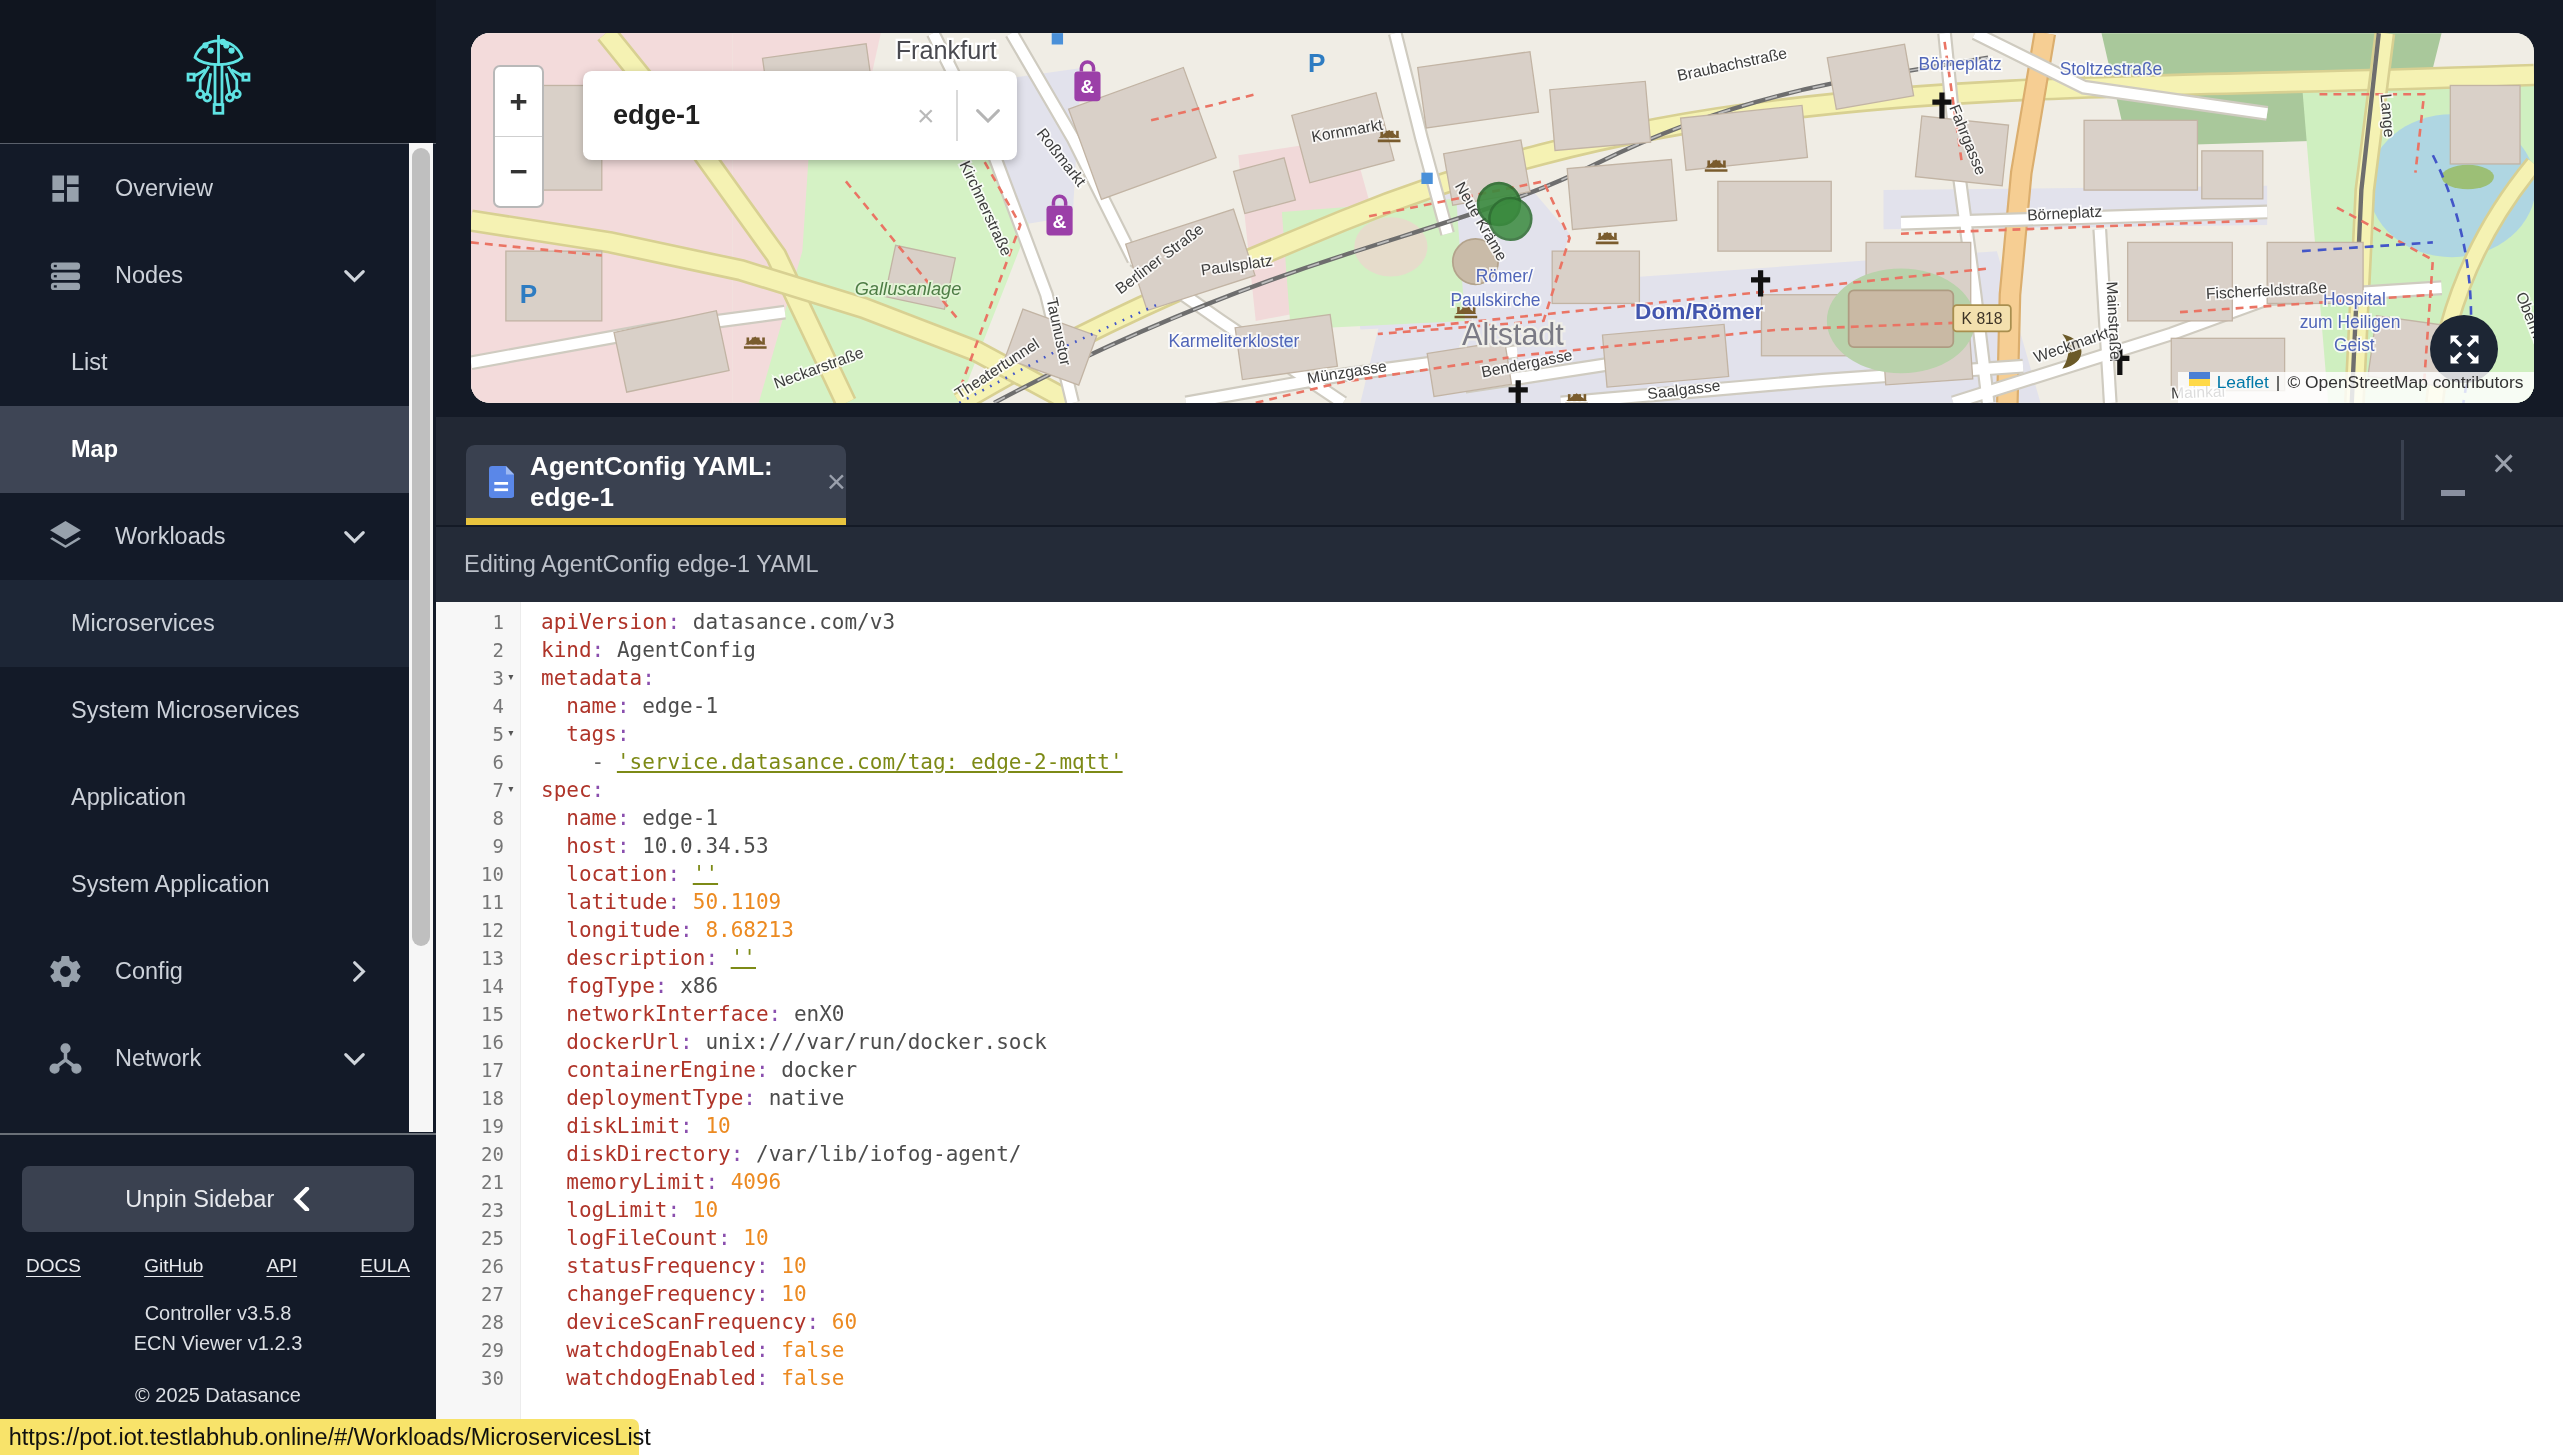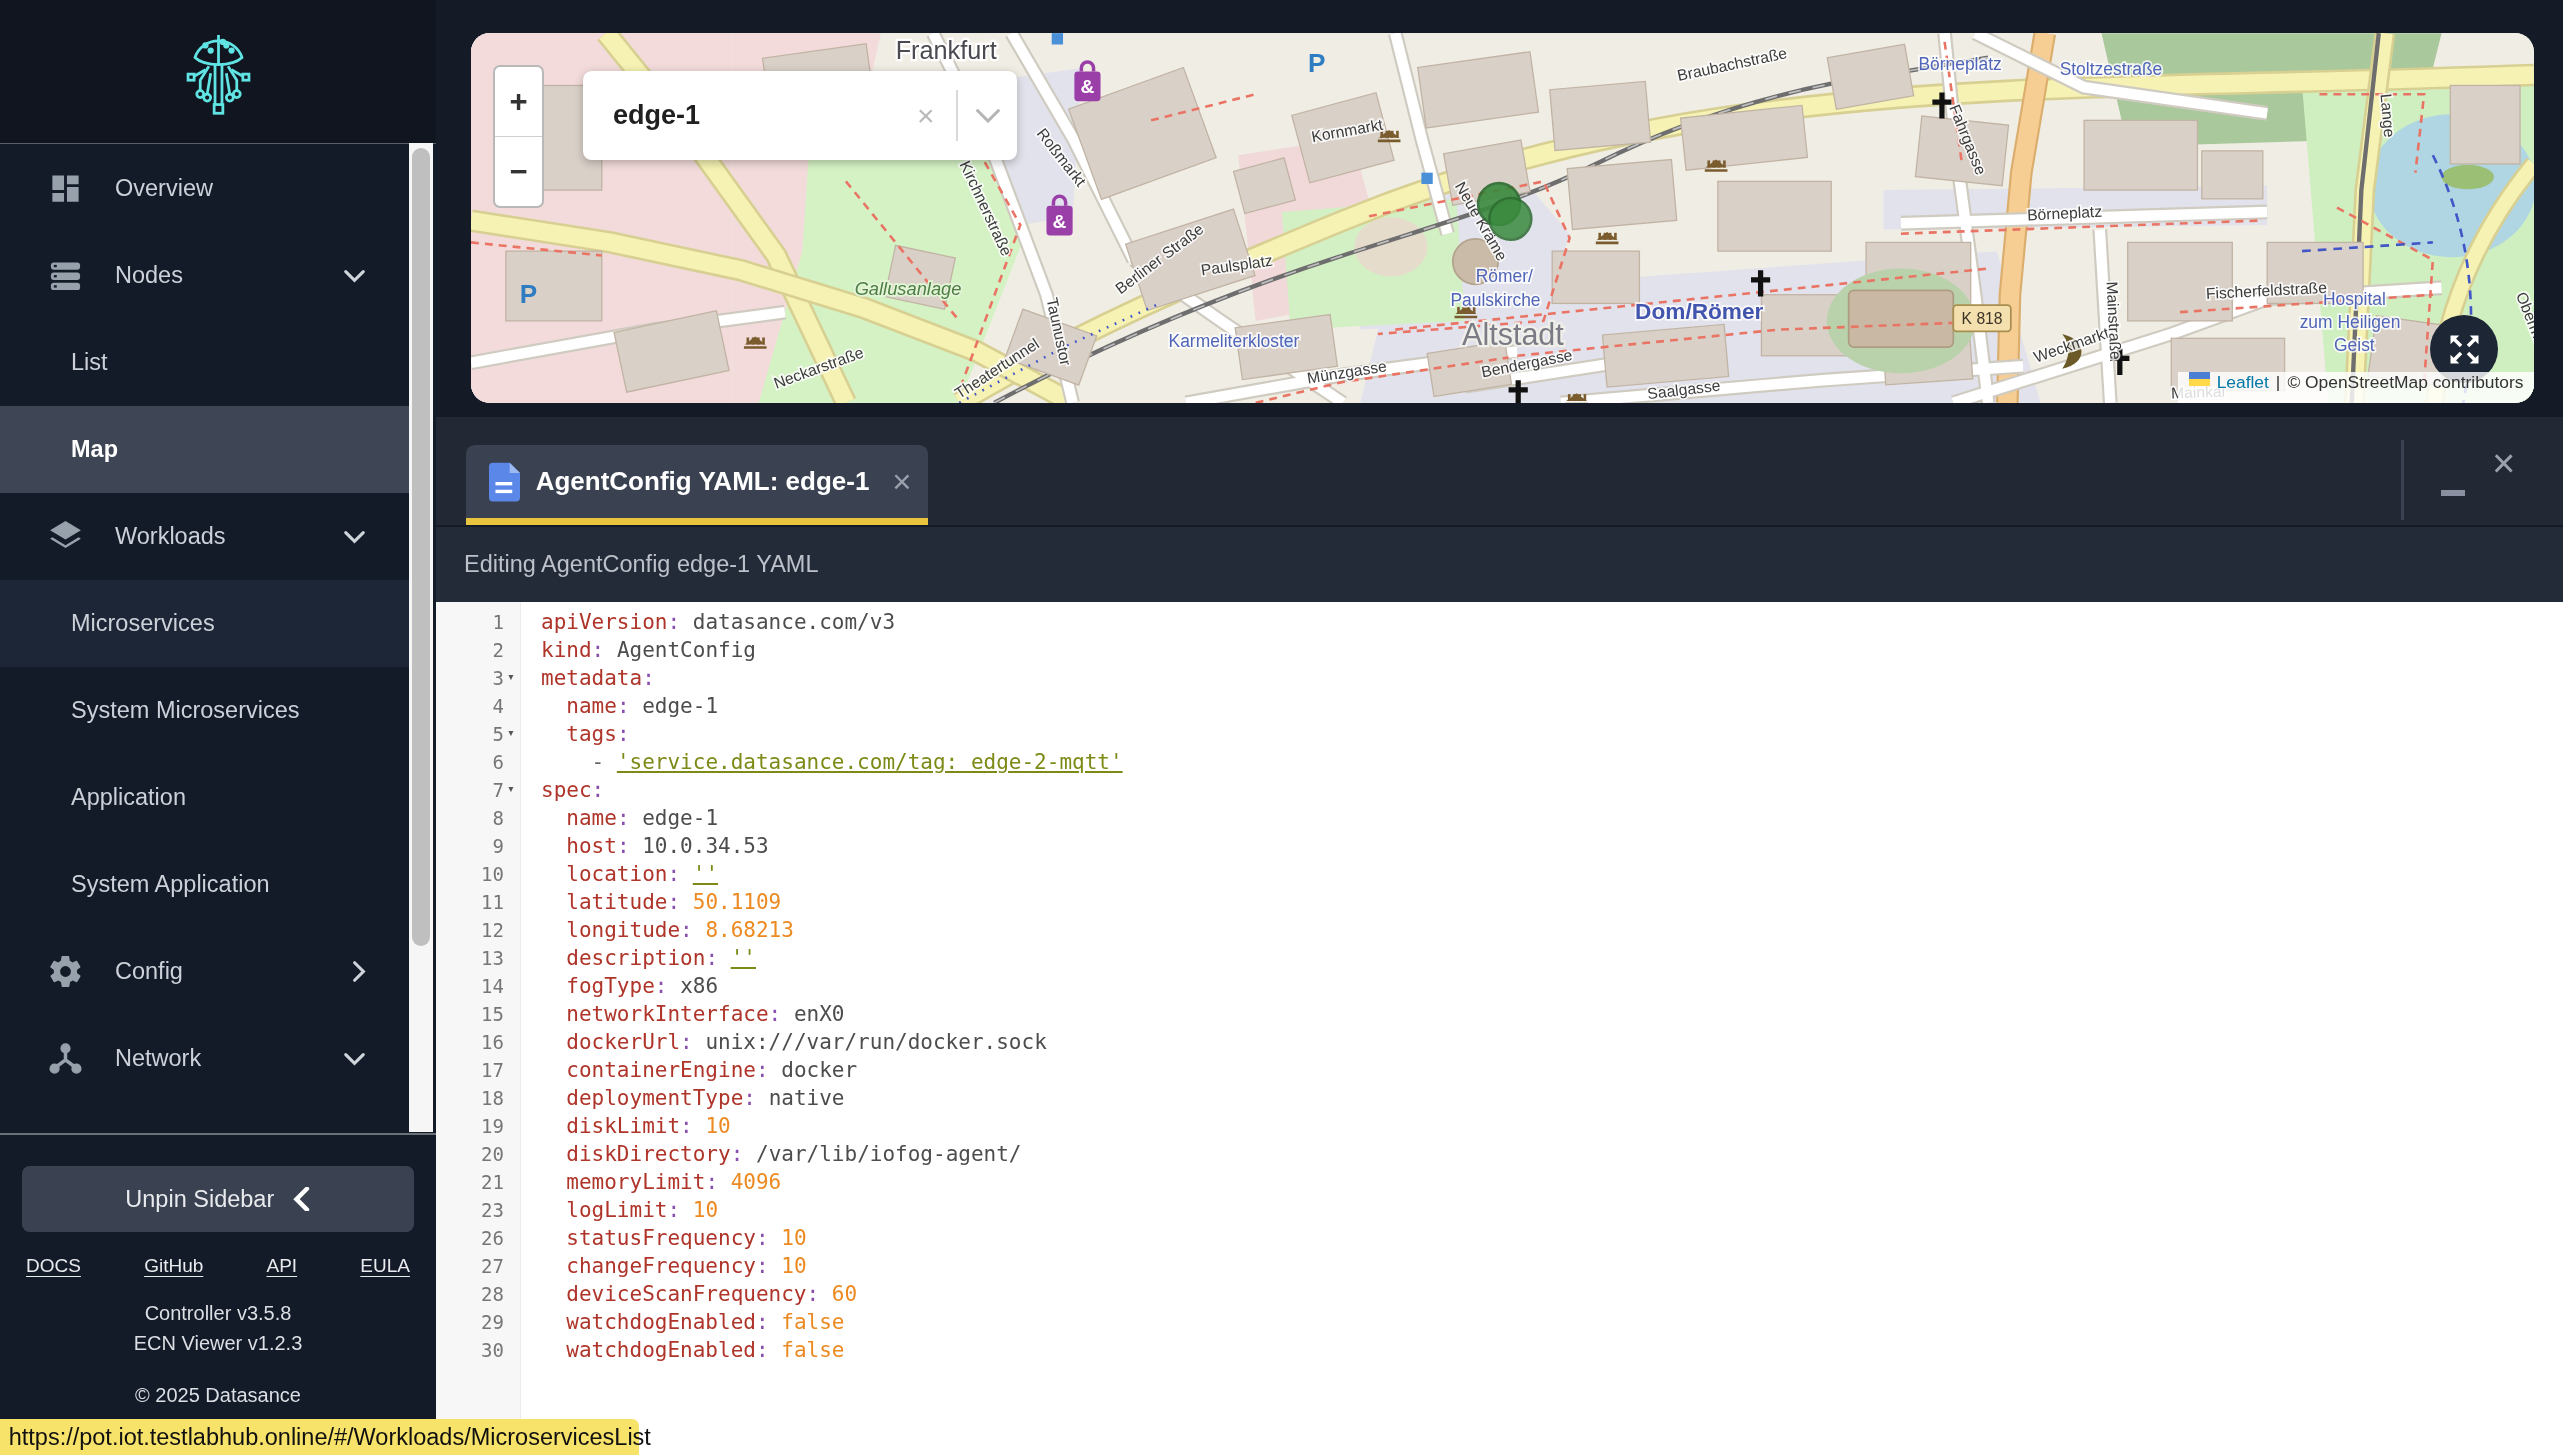--- a/index.html
+++ b/index.html
@@ -51,21 +51,21 @@
   #search-chev{width:59px;display:flex;align-items:center;justify-content:center;cursor:pointer;}
   #fullscreen-btn{position:absolute;left:1959px;top:282px;width:68px;height:68px;border-radius:50%;
                   background:#1d2634;border:none;display:flex;align-items:center;justify-content:center;cursor:pointer;}
   #attribution{position:absolute;right:0;bottom:0;height:31px;background:rgba(255,255,255,.82);
                display:flex;gap:7px;padding:0 10.5px;font-size:17.4px;color:#333;}
   #attribution .leaflet-link{color:#0078a8;cursor:pointer;}
   .ua-flag{display:inline-block;width:21px;height:14px;background:linear-gradient(#4A7FD4 50%,#FFD948 50%);}
   
   #workspace{position:absolute;left:436px;top:417px;width:2127px;height:1039px;}
   #tabstrip{position:absolute;left:0;top:0;width:2127px;height:108px;background:#222834;}
-  #tab{position:absolute;left:30px;top:28px;width:462px;height:80px;background:#3a4150;border-radius:8.7px 8.7px 0 0;
+  #tab{position:absolute;left:30px;top:28px;width:380px;height:80px;background:#3a4150;border-radius:8.7px 8.7px 0 0;
        border-bottom:7px solid var(--accent);box-sizing:border-box;display:flex;align-items:center;cursor:pointer;}
   #tab-label{color:#fff;font-size:26px;font-weight:600;margin-left:15.7px;}
   #tab-close{margin-left:23px;color:#9aa0ac;font-size:33px;line-height:33px;cursor:pointer;}
   #win-div{position:absolute;left:1965px;top:23px;width:2.6px;height:80px;background:#3a4150;}
   #win-min{position:absolute;left:2005px;top:73px;width:24.4px;height:6.1px;background:#8a90a0;cursor:pointer;}
   #win-close{position:absolute;left:2056px;top:24.4px;font-size:40px;color:#9aa0ac;cursor:pointer;}
   #edit-header{position:absolute;left:0;top:110px;width:2127px;height:75px;background:#242b38;
                display:flex;align-items:center;}
   #edit-header span{margin-left:28px;font-size:23.5px;color:#bcc1ca;}
   #editor{position:absolute;left:0;top:185px;width:2127px;height:854px;background:#fff;overflow:hidden;
@@ -551,20 +551,21 @@
           <div class="cl"><span class="ln">13</span><code><span class="tk-w">  </span><span class="tk-k">description</span><span class="tk-c">:</span><span class="tk-w"> </span><span class="tk-s">''</span></code></div>
           <div class="cl"><span class="ln">14</span><code><span class="tk-w">  </span><span class="tk-k">fogType</span><span class="tk-c">:</span><span class="tk-w"> </span><span class="tk-v">x86</span></code></div>
           <div class="cl"><span class="ln">15</span><code><span class="tk-w">  </span><span class="tk-k">networkInterface</span><span class="tk-c">:</span><span class="tk-w"> </span><span class="tk-v">enX0</span></code></div>
           <div class="cl"><span class="ln">16</span><code><span class="tk-w">  </span><span class="tk-k">dockerUrl</span><span class="tk-c">:</span><span class="tk-w"> </span><span class="tk-v">unix:///var/run/docker.sock</span></code></div>
           <div class="cl"><span class="ln">17</span><code><span class="tk-w">  </span><span class="tk-k">containerEngine</span><span class="tk-c">:</span><span class="tk-w"> </span><span class="tk-v">docker</span></code></div>
           <div class="cl"><span class="ln">18</span><code><span class="tk-w">  </span><span class="tk-k">deploymentType</span><span class="tk-c">:</span><span class="tk-w"> </span><span class="tk-v">native</span></code></div>
           <div class="cl"><span class="ln">19</span><code><span class="tk-w">  </span><span class="tk-k">diskLimit</span><span class="tk-c">:</span><span class="tk-w"> </span><span class="tk-n">10</span></code></div>
           <div class="cl"><span class="ln">20</span><code><span class="tk-w">  </span><span class="tk-k">diskDirectory</span><span class="tk-c">:</span><span class="tk-w"> </span><span class="tk-v">/var/lib/iofog-agent/</span></code></div>
           <div class="cl"><span class="ln">21</span><code><span class="tk-w">  </span><span class="tk-k">memoryLimit</span><span class="tk-c">:</span><span class="tk-w"> </span><span class="tk-n">4096</span></code></div>
           <div class="cl"><span class="ln">23</span><code><span class="tk-w">  </span><span class="tk-k">logLimit</span><span class="tk-c">:</span><span class="tk-w"> </span><span class="tk-n">10</span></code></div>
+          <div class="cl"><span class="ln">25</span><code><span class="tk-w">  </span><span class="tk-k">logFileCount</span><span class="tk-c">:</span><span class="tk-w"> </span><span class="tk-n">10</span></code></div>
           <div class="cl"><span class="ln">26</span><code><span class="tk-w">  </span><span class="tk-k">statusFrequency</span><span class="tk-c">:</span><span class="tk-w"> </span><span class="tk-n">10</span></code></div>
           <div class="cl"><span class="ln">27</span><code><span class="tk-w">  </span><span class="tk-k">changeFrequency</span><span class="tk-c">:</span><span class="tk-w"> </span><span class="tk-n">10</span></code></div>
           <div class="cl"><span class="ln">28</span><code><span class="tk-w">  </span><span class="tk-k">deviceScanFrequency</span><span class="tk-c">:</span><span class="tk-w"> </span><span class="tk-n">60</span></code></div>
           <div class="cl"><span class="ln">29</span><code><span class="tk-w">  </span><span class="tk-k">watchdogEnabled</span><span class="tk-c">:</span><span class="tk-w"> </span><span class="tk-n">false</span></code></div>
           <div class="cl"><span class="ln">30</span><code><span class="tk-w">  </span><span class="tk-k">watchdogEnabled</span><span class="tk-c">:</span><span class="tk-w"> </span><span class="tk-n">false</span></code></div>
         </div>
     </div>
   </div>
 
   <div id="statusbar">

